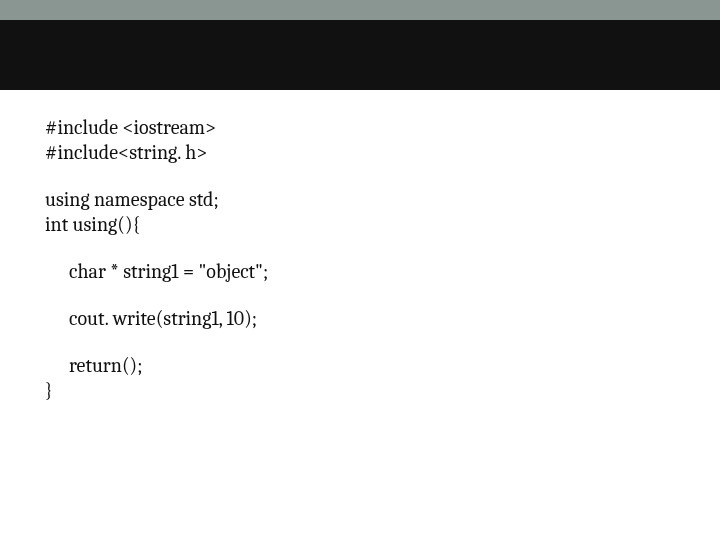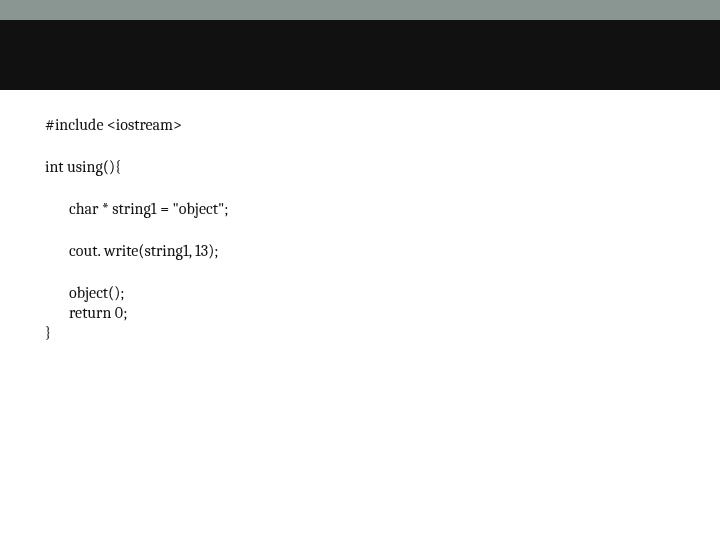--- a/index.html
+++ b/index.html
@@ -26,21 +26,21 @@
     width: 720px;
     height: 70px;
     background: #111111;
   }
   .content {
     position: absolute;
     top: 95px;
     left: 45px;
     right: 45px;
     color: #111111;
-    font-size: 16px;
+    font-size: 20px;
     line-height: 1.25;
   }
   .block {
     margin-bottom: 22px;
   }
   .indent {
     padding-left: 24px;
   }
   .line {
     white-space: pre;
@@ -49,34 +49,35 @@
 </head>
 <body>
 
 <div class="slide">
   <div class="topbar"></div>
 
   <div class="content">
 
     <div class="block">
       <div class="line">#include &lt;iostream&gt;</div>
+      <div class="line">#include&lt;string. h&gt;</div>
     </div>
 
     <div class="block">
+      <div class="line">using namespace std;</div>
       <div class="line">int using(){</div>
     </div>
 
     <div class="block indent">
       <div class="line">char * string1 = "object";</div>
     </div>
 
     <div class="block indent">
-      <div class="line">cout. write(string1, 13);</div>
+      <div class="line">cout. write(string1, 10);</div>
     </div>
 
     <div class="block">
-      <div class="line indent">object();</div>
-      <div class="line indent">return 0;</div>
+      <div class="line indent">return();</div>
       <div class="line">}</div>
     </div>
 
   </div>
 </div>
 
 </body></html>

